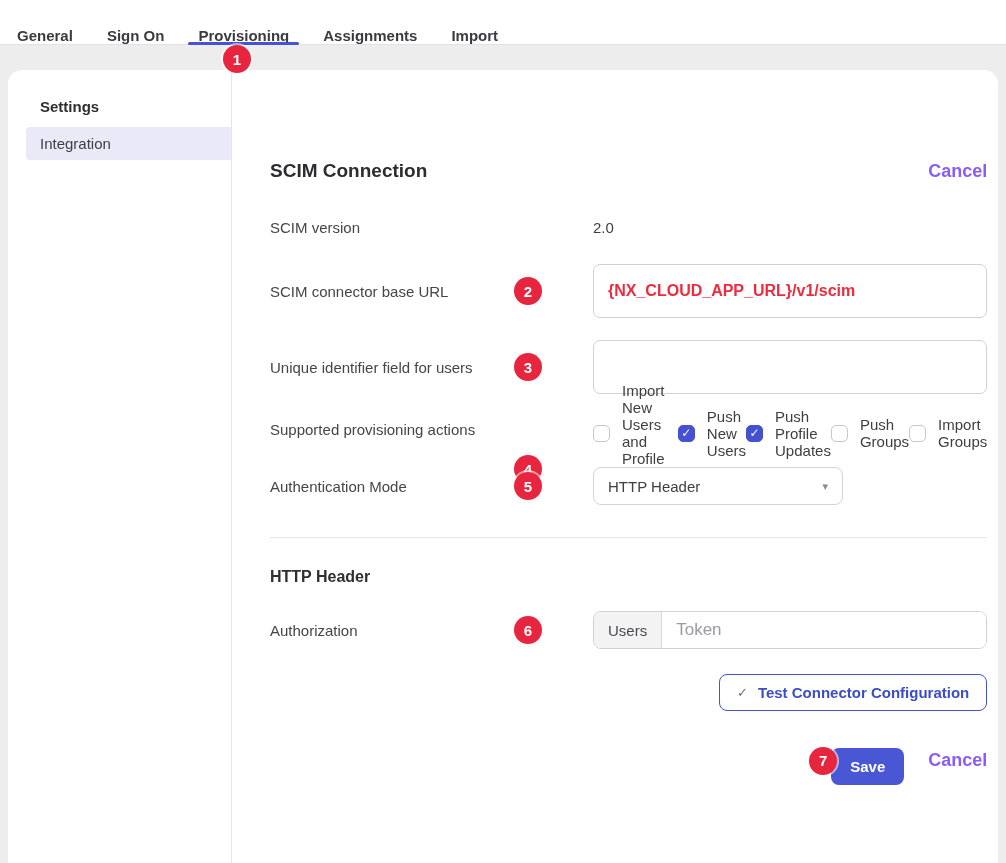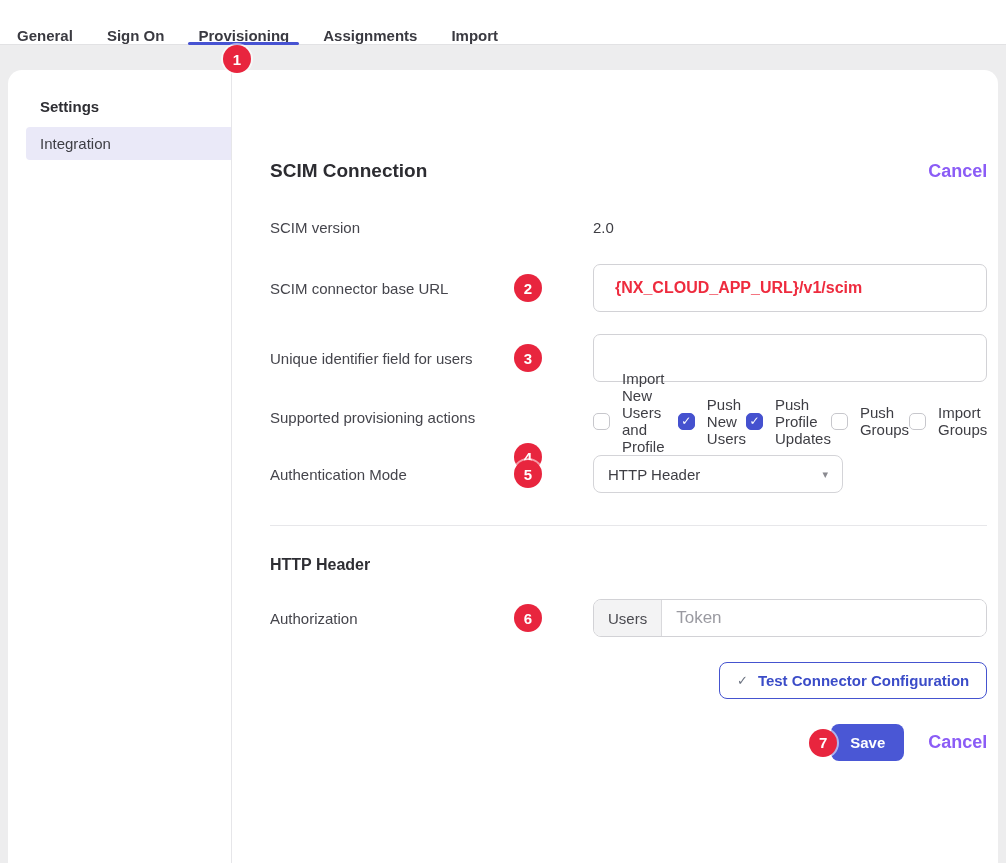--- a/index.html
+++ b/index.html
@@ -126,24 +126,24 @@
   }
   .row-badge {
     position:absolute;
     left:244px;
     top:50%;
     transform:translateY(-50%);
   }
   .static-value { font-size:15px; color:#3e3e44; }
   .text-input {
     flex:1;
-    height:48px;
+    height:54px;
     border:1px solid #d2d2d6;
     border-radius:7px;
-    padding:0 21px;
+    padding:0 14px;
     font-family:"Liberation Sans","DejaVu Sans",sans-serif;
     font-size:15px;
     color:#3e3e44;
     outline:none;
     background:#fff;
   }
   .text-input.url-red {
     font-weight:700;
     font-size:16px;
     color:#ee2b3e;
@@ -257,20 +257,21 @@
   .save-btn {
     background:#4a57d5;
     border:none;
     border-radius:8px;
     padding:10px 19px;
     font-family:"Liberation Sans","DejaVu Sans",sans-serif;
     font-size:15px;
     font-weight:700;
     color:#ffffff;
     cursor:pointer;
+    margin-top:12px;
   }
   .gap-24 { margin-left:24px; }
   #badge-7 { position:absolute; right:150px; top:50%; transform:translateY(-50%); }
   .mt-37 { margin-top:37px; }
   .mt-28 { margin-top:28px; }
   .mt-22 { margin-top:22px; }
   .mt-27 { margin-top:27px; }
   .mt-25 { margin-top:25px; }
   .group-badge { position:absolute; left:244px; top:34px; }
 </style>

